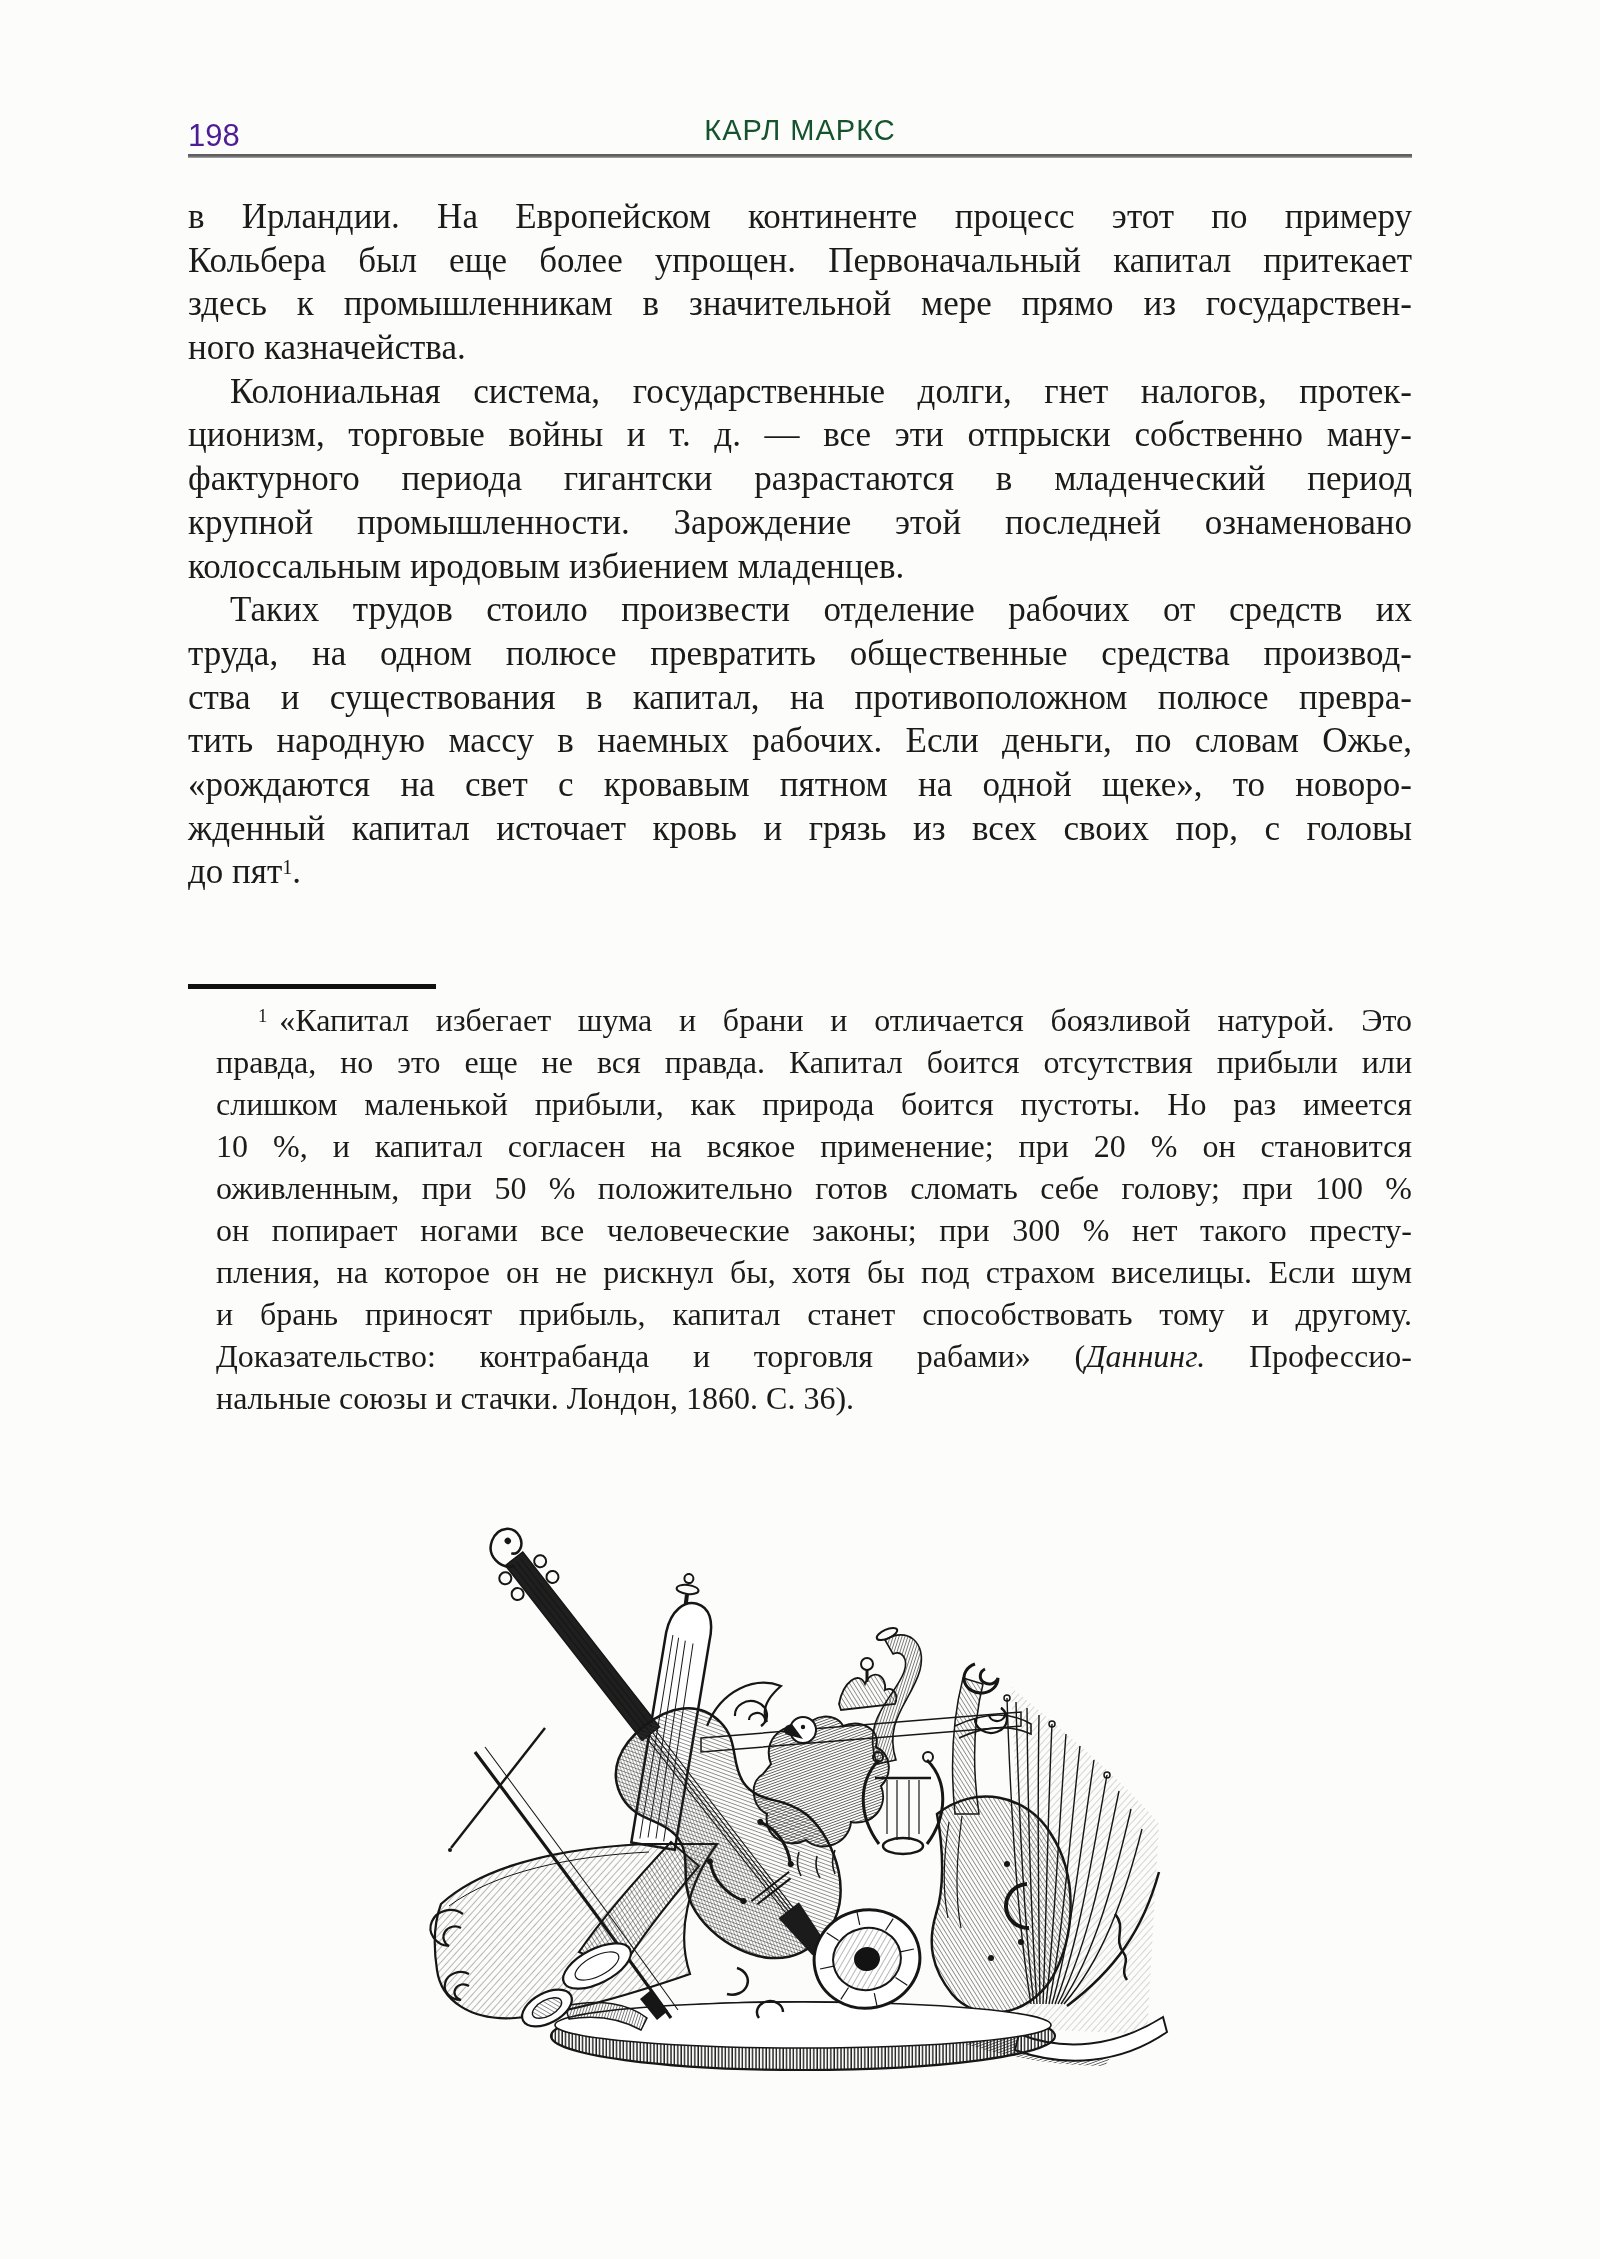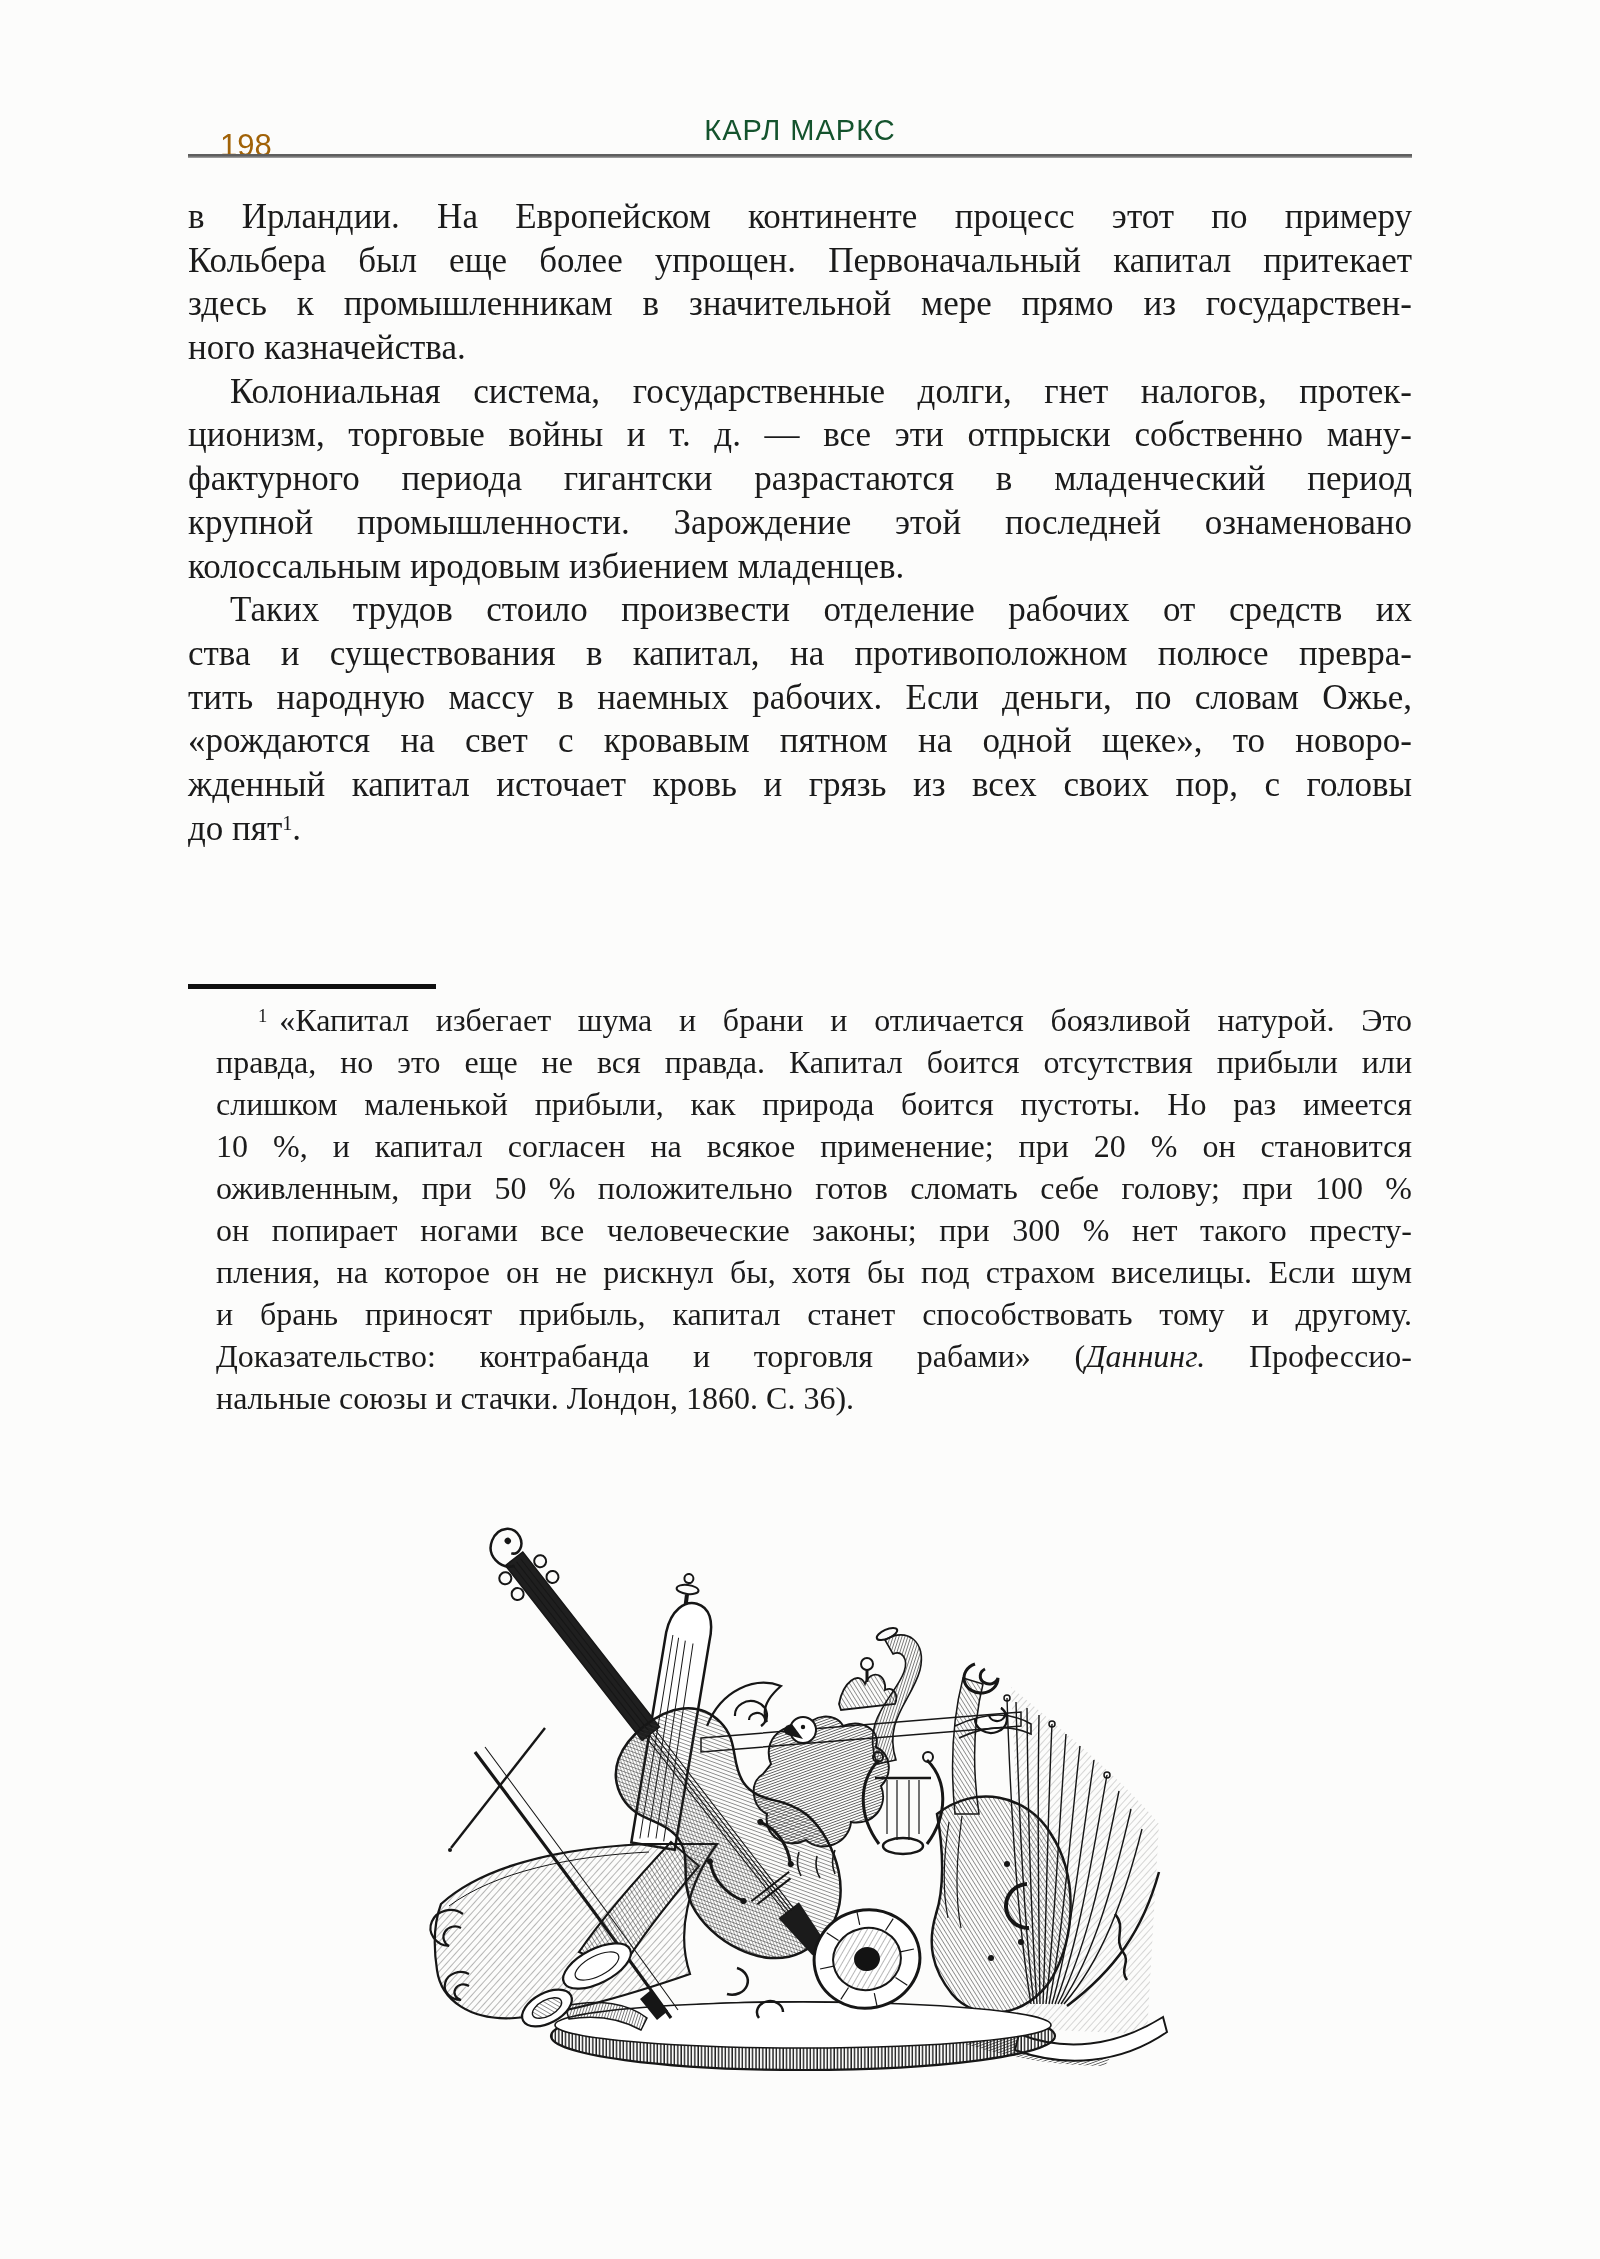--- a/index.html
+++ b/index.html
@@ -7,23 +7,23 @@
   .page{
     position:relative;
     width:1600px;height:2259px;
     background:#fcfcfb;
     font-family:"Liberation Serif", serif;
     color:#1b1b1b;
     overflow:hidden;
   }
   
   .page-number{
-    position:absolute;left:188px;top:128px;
+    position:absolute;left:188px;top:118px;
     font-family:"Liberation Sans", sans-serif;
-    font-size:31px;line-height:36px;color:#a16207;margin-left:32px;
+    font-size:31px;line-height:36px;color:#4c1d95;
   }
   .running-title{
     position:absolute;left:188px;top:113px;width:1224px;
     text-align:center;
     font-family:"Liberation Sans", sans-serif;
     font-size:29px;line-height:34px;letter-spacing:1px;color:#14532d;
   }
   .header-rule{
     position:absolute;left:188px;top:154px;width:1224px;height:4px;
     background:linear-gradient(to bottom,#5e5e5e 45%,#ababab);
@@ -74,20 +74,21 @@
     <div class="ln">в Ирландии. На Европейском континенте процесс этот по примеру</div>
     <div class="ln">Кольбера был еще более упрощен. Первоначальный капитал притекает</div>
     <div class="ln">здесь к промышленникам в значительной мере прямо из государствен-</div>
     <div class="ln end">ного казначейства.</div>
     <div class="ln ind">Колониальная система, государственные долги, гнет налогов, протек-</div>
     <div class="ln">ционизм, торговые войны и т. д. — все эти отпрыски собственно ману-</div>
     <div class="ln">фактурного периода гигантски разрастаются в младенческий период</div>
     <div class="ln">крупной промышленности. Зарождение этой последней ознаменовано</div>
     <div class="ln end">колоссальным иродовым избиением младенцев.</div>
     <div class="ln ind">Таких трудов стоило произвести отделение рабочих от средств их</div>
+    <div class="ln">труда, на одном полюсе превратить общественные средства производ-</div>
     <div class="ln">ства и существования в капитал, на противоположном полюсе превра-</div>
     <div class="ln">тить народную массу в наемных рабочих. Если деньги, по словам Ожье,</div>
     <div class="ln">«рождаются на свет с кровавым пятном на одной щеке», то новоро-</div>
     <div class="ln">жденный капитал источает кровь и грязь из всех своих пор, с головы</div>
     <div class="ln end"><span>до пят</span><span class="sup">1</span><span>.</span></div>
   </div>
 
   <div class="footnote-rule"></div>
 
   <div class="footnote">

